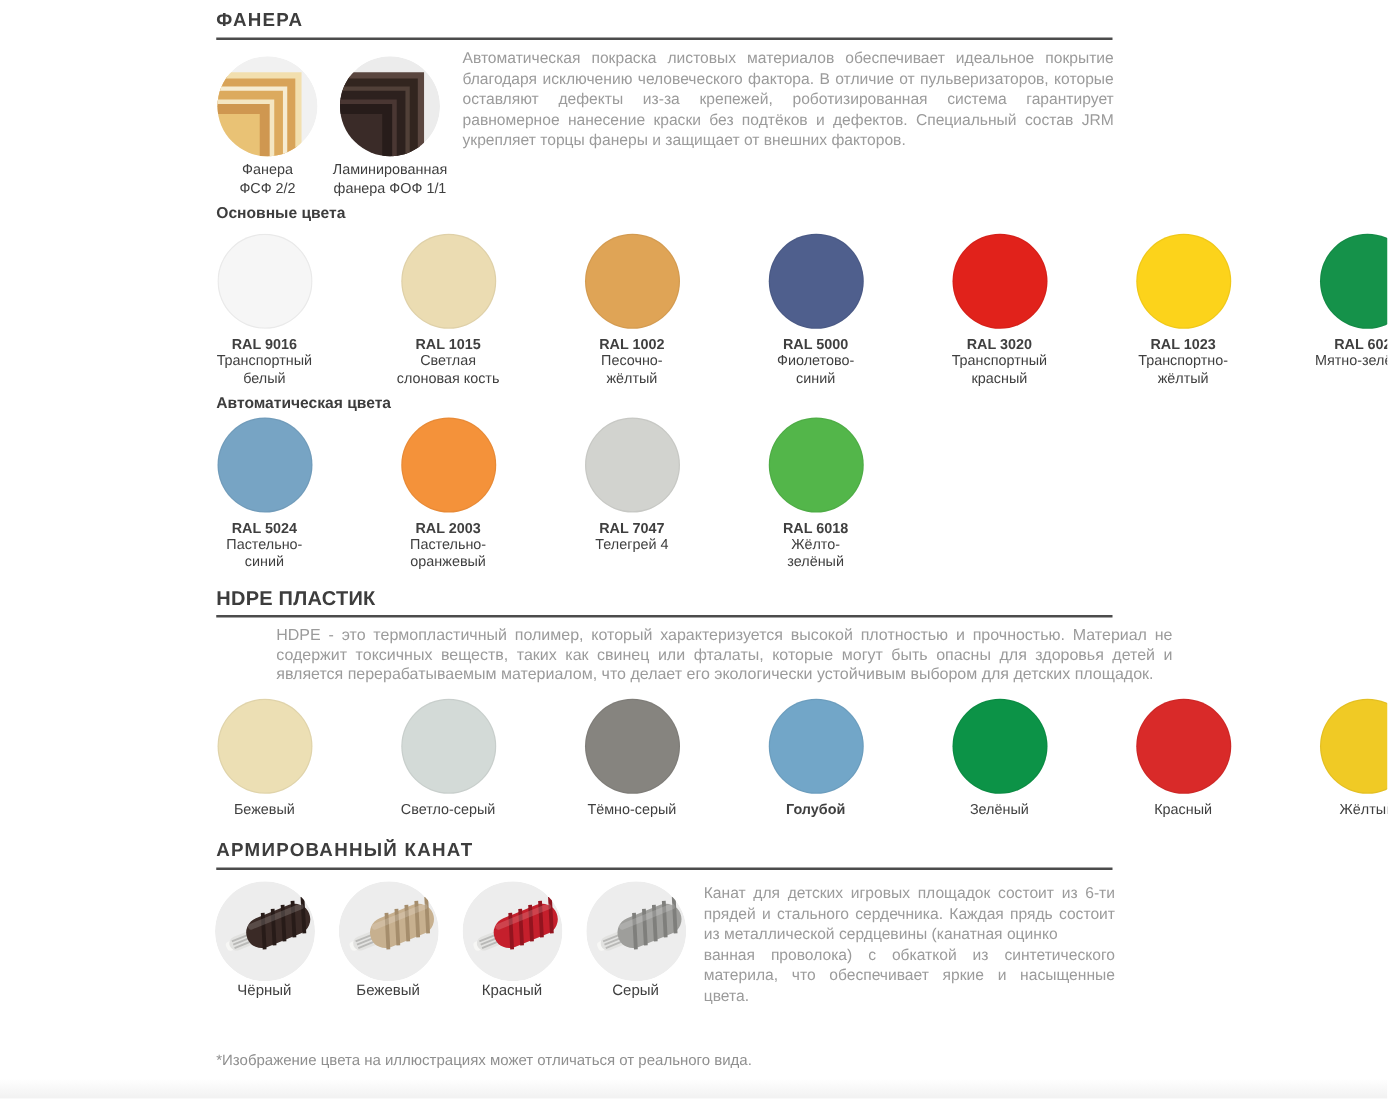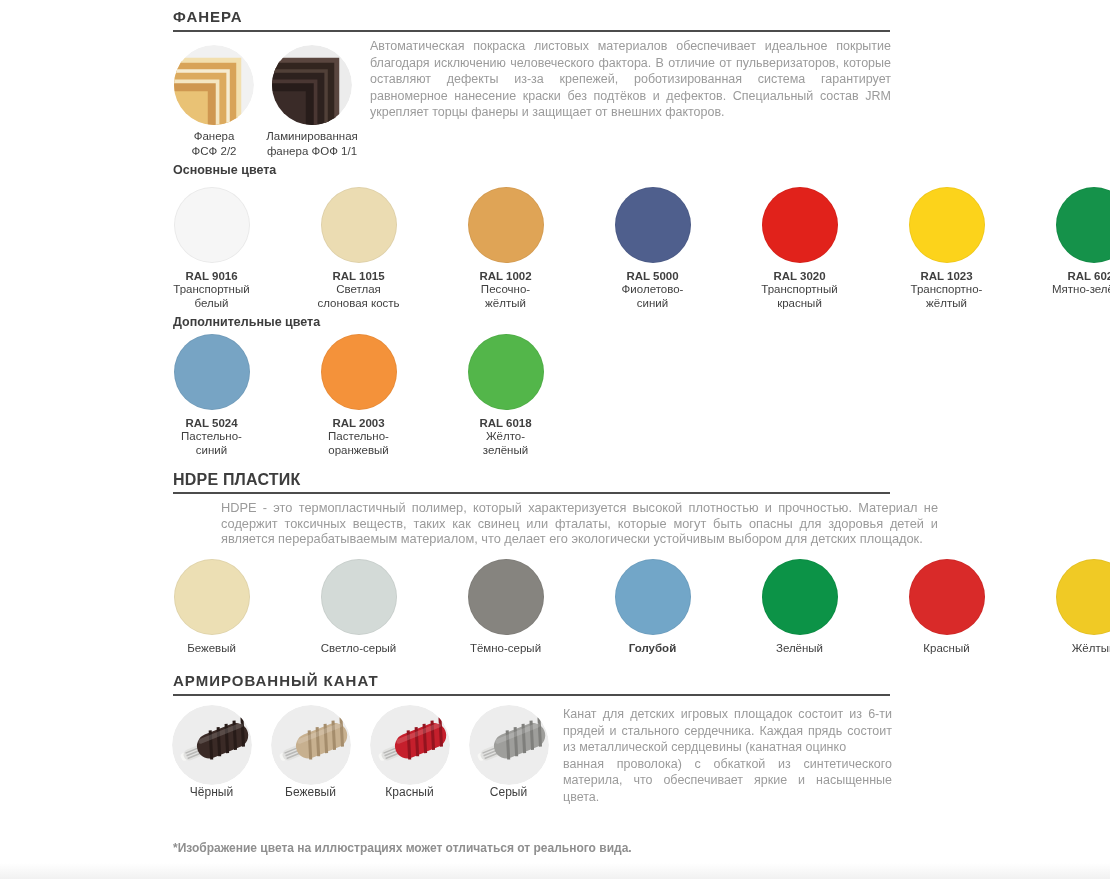--- a/index.html
+++ b/index.html
@@ -31,21 +31,21 @@
   .plywood-figs figure { width:98px; margin:0; text-align:center; }
   .imgc { width:80px; height:80px; margin:0 auto; }
   .plywood-figs figcaption { margin-top:4px; font-size:11.5px; line-height:14.5px;
                              color:#3f3f3f; white-space:pre-line; }
 
   .rope-row { position:absolute; left:-11px; top:705px; display:flex; }
   .rope-item { width:99px; text-align:center; }
   .rope-img { width:80px; height:80px; margin:0 auto; }
   .rope-name { margin-top:0; font-size:12px; color:#3f3f3f; }
 
-  .footnote { position:absolute; left:0; top:841px; font-size:12px; color:#8f8f8f;font-weight:bold; }
+  .footnote { position:absolute; left:0; top:841px; font-size:12px; color:#8f8f8f; }
   .bottom-fade { position:absolute; left:0; bottom:0; width:1110px; height:16px;
                  background:linear-gradient(#ffffff,#f1f1f1); }
   svg { display:block; }
 </style>
 </head>
 <body>
 
 <div class="sheet">
   <div class="content">
 
@@ -145,33 +145,38 @@
         <div class="sw-name">Транспортно-
 жёлтый</div>
       </div>
       <div class="sw-item">
         <div class="sw-circle" style="background: rgb(21, 146, 74);"></div>
         <div class="sw-code">RAL 6029</div>
         <div class="sw-name">Мятно-зелёный</div>
       </div>
     </div>
 
-    <div class="subhead" style="top:315px">Дополнительные цвета</div>
+    <div class="subhead" style="top:315px">Автоматическая цвета</div>
     <div class="swatch-row" style="top:334px">
       <div class="sw-item">
         <div class="sw-circle" style="background: rgb(119, 164, 196);"></div>
         <div class="sw-code">RAL 5024</div>
         <div class="sw-name">Пастельно-
 синий</div>
       </div>
       <div class="sw-item">
         <div class="sw-circle" style="background: rgb(244, 146, 58);"></div>
         <div class="sw-code">RAL 2003</div>
         <div class="sw-name">Пастельно-
 оранжевый</div>
+      </div>
+      <div class="sw-item">
+        <div class="sw-circle" style="background: rgb(210, 211, 207);"></div>
+        <div class="sw-code">RAL 7047</div>
+        <div class="sw-name">Телегрей 4</div>
       </div>
       <div class="sw-item">
         <div class="sw-circle" style="background: rgb(83, 182, 74);"></div>
         <div class="sw-code">RAL 6018</div>
         <div class="sw-name">Жёлто-
 зелёный</div>
       </div>
     </div>
 
     <h2 class="sec-title hdpe-title" style="top:471px">HDPE ПЛАСТИК</h2>

